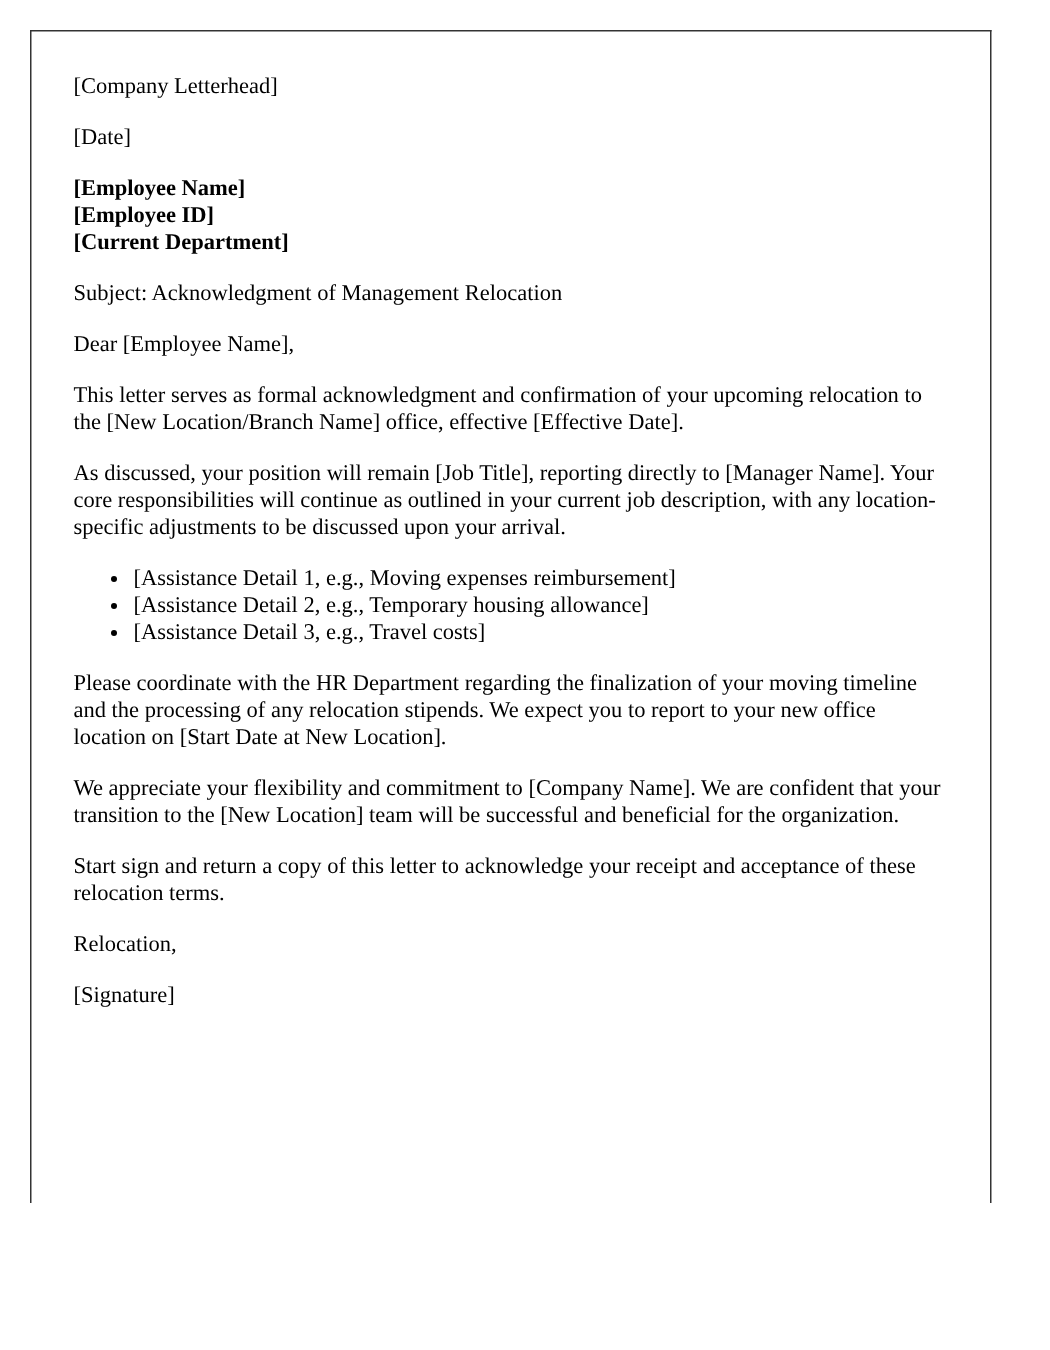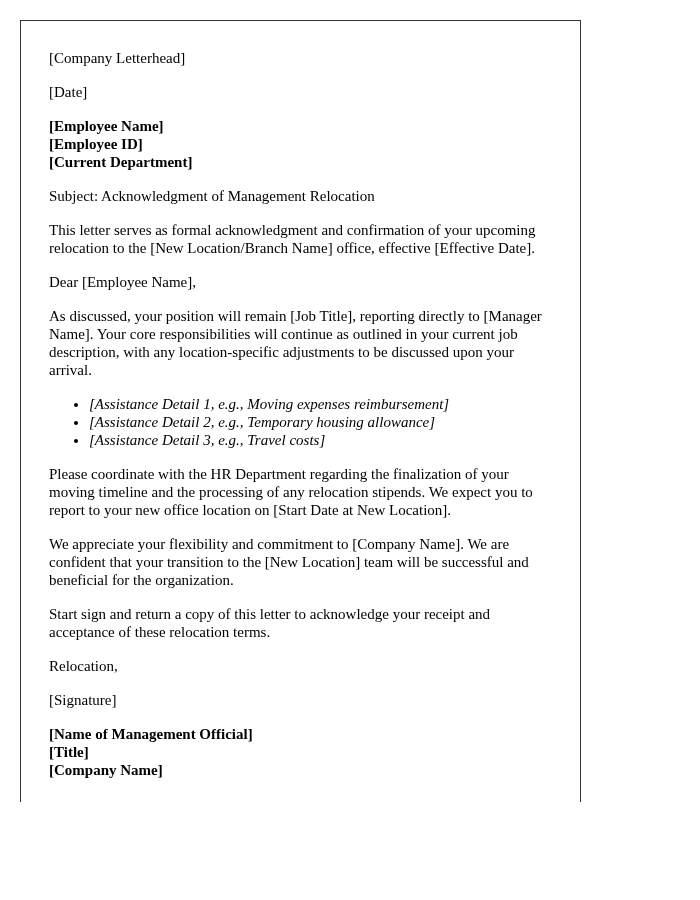--- a/index.html
+++ b/index.html
@@ -12,21 +12,21 @@
       height: 900px;
       position: relative;
       overflow: hidden;
       font-family: "Liberation Serif", "DejaVu Serif", serif;
       color: #000000;
     }
     .letter {
       position: absolute;
       left: 20px;
       top: 20px;
-      width: 561px;
+      width: 641px;
       height: 782px;
       box-sizing: border-box;
       border-top: 1px solid #333333;
       border-left: 1px solid #333333;
       border-right: 1px solid #333333;
       padding: 28px 28px 0 28px;
       font-size: 15px;
       line-height: 18px;
       overflow: hidden;
     }
@@ -39,56 +39,50 @@
     .block div {
       margin: 0;
       font-weight: bold;
     }
     .subject {
       font-weight: normal;
     }
     .letter ul {
       margin: 0 0 16px 0;
       padding-left: 40px;
-      font-style: italic;
     }
     .letter li {
       margin: 0;
     }
   </style>
 </head>
 <body>
 
 <div class="letter">
   <p>[Company Letterhead]</p>
   <p>[Date]</p>
 
   <div class="block">
     <div>[Employee Name]</div>
     <div>[Employee ID]</div>
     <div>[Current Department]</div>
   </div>
 
   <p class="subject">Subject: Acknowledgment of Management Relocation</p>
+  <p>Dear [Employee Name],</p>
+
   <p>This letter serves as formal acknowledgment and confirmation of your upcoming relocation to the [New Location/Branch Name] office, effective [Effective Date].</p>
-
-  <p>Dear [Employee Name],</p>
   <p>As discussed, your position will remain [Job Title], reporting directly to [Manager Name]. Your core responsibilities will continue as outlined in your current job description, with any location-specific adjustments to be discussed upon your arrival.</p>
 
   <ul>
     <li>[Assistance Detail 1, e.g., Moving expenses reimbursement]</li>
     <li>[Assistance Detail 2, e.g., Temporary housing allowance]</li>
     <li>[Assistance Detail 3, e.g., Travel costs]</li>
   </ul>
 
   <p>Please coordinate with the HR Department regarding the finalization of your moving timeline and the processing of any relocation stipends. We expect you to report to your new office location on [Start Date at New Location].</p>
   <p>We appreciate your flexibility and commitment to [Company Name]. We are confident that your transition to the [New Location] team will be successful and beneficial for the organization.</p>
   <p>Start sign and return a copy of this letter to acknowledge your receipt and acceptance of these relocation terms.</p>
 
   <p>Relocation,</p>
   <p>[Signature]</p>
 
-  <div class="block">
-    <div>[Name of Management Official]</div>
-    <div>[Title]</div>
-    <div>[Company Name]</div>
-  </div>
 </div>
 
 </body></html>

